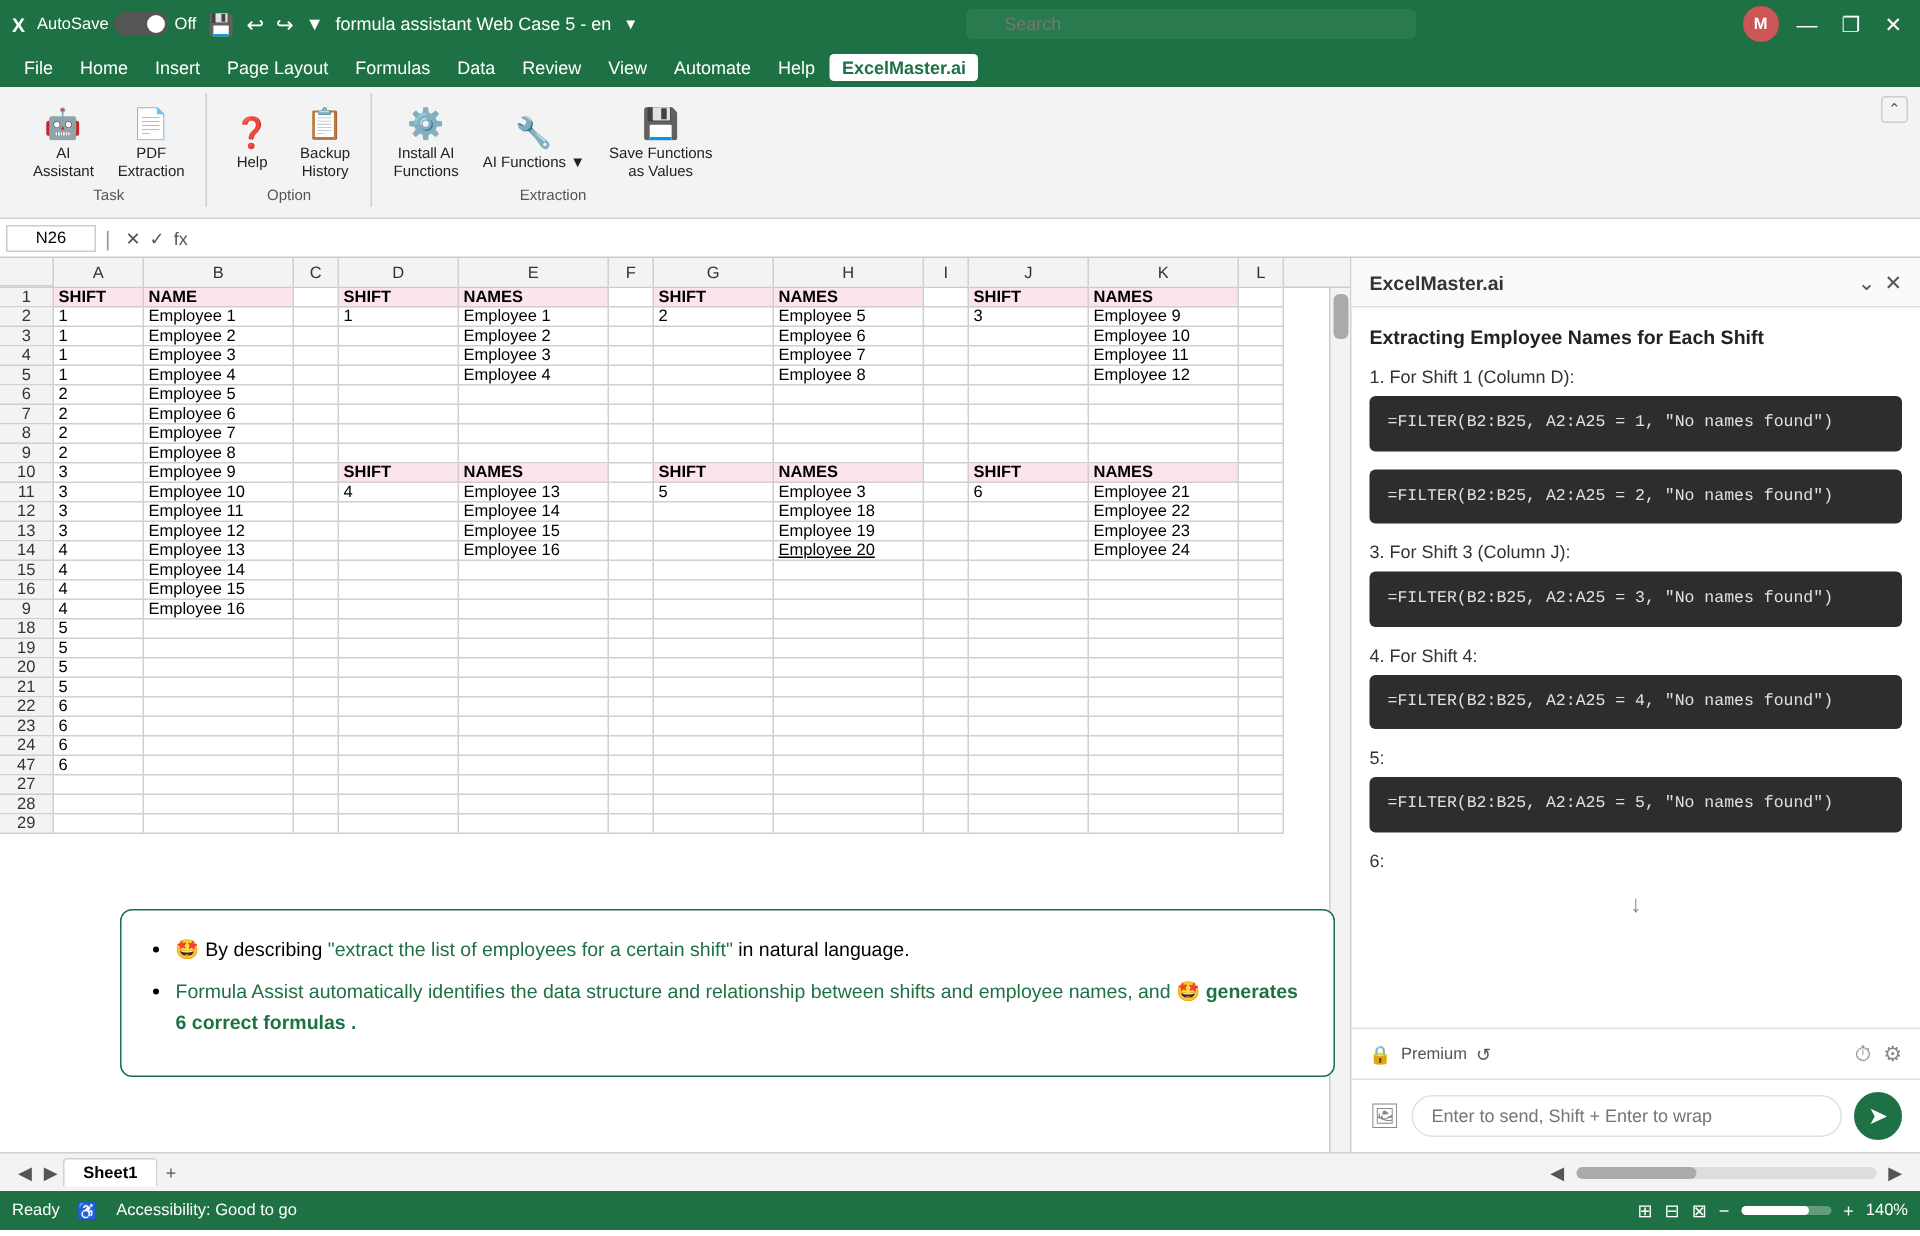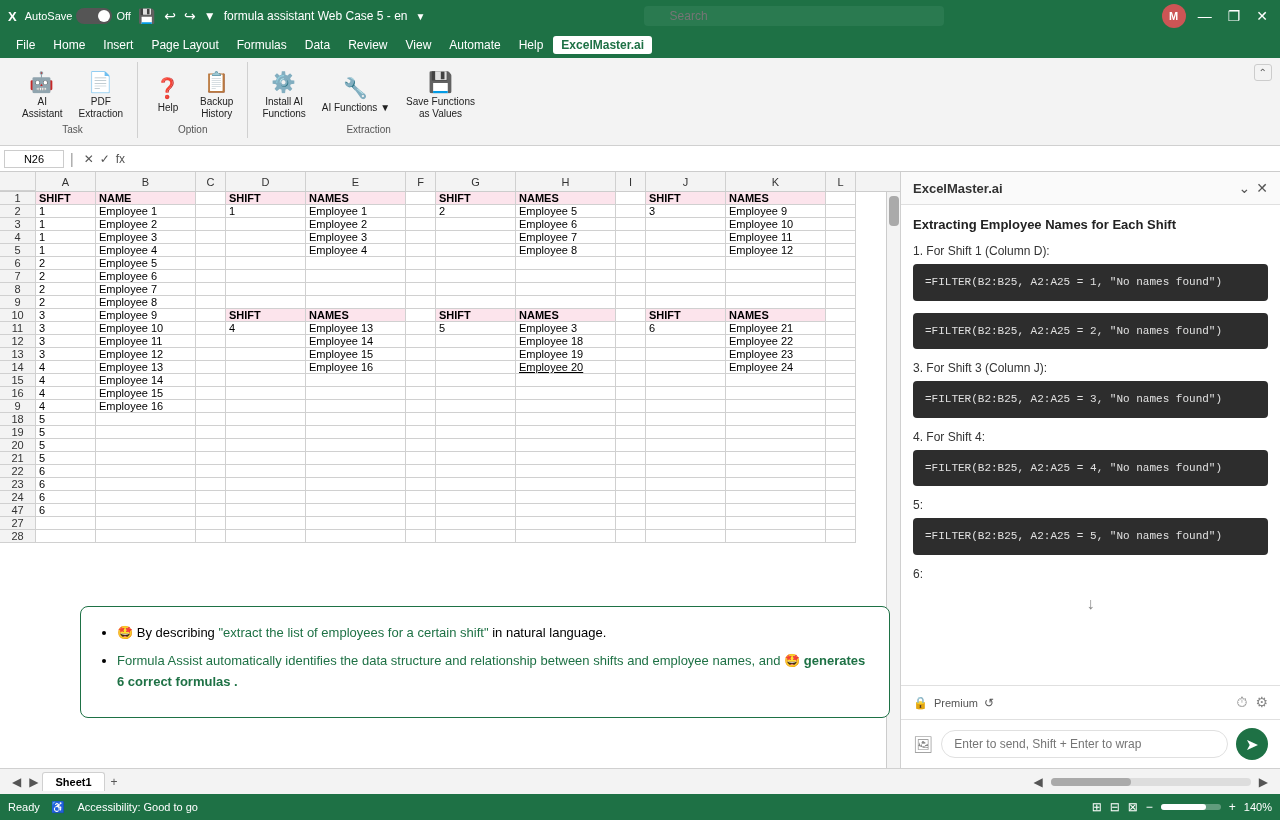--- a/index.html
+++ b/index.html
@@ -737,20 +737,35 @@
         <div class="cell" style="width:30px;"></div>
           <div class="cell" style="width:80px;"></div>
           <div class="cell" style="width:100px;"></div>
         <div class="cell" style="width:30px;"></div>
           <div class="cell" style="width:80px;"></div>
           <div class="cell" style="width:100px;"></div>
         <div class="cell" style="width:30px;"></div>
       </div>
       <div class="grid-row">
         <div class="row-h">28</div>
+        <div class="cell" style="width:60px;"></div>
+          <div class="cell" style="width:100px;"></div>
+        <div class="cell" style="width:30px;"></div>
+          <div class="cell" style="width:80px;"></div>
+          <div class="cell" style="width:100px;"></div>
+        <div class="cell" style="width:30px;"></div>
+          <div class="cell" style="width:80px;"></div>
+          <div class="cell" style="width:100px;"></div>
+        <div class="cell" style="width:30px;"></div>
+          <div class="cell" style="width:80px;"></div>
+          <div class="cell" style="width:100px;"></div>
+        <div class="cell" style="width:30px;"></div>
+      </div>
+      <div class="grid-row">
+        <div class="row-h">29</div>
         <div class="cell" style="width:60px;"></div>
           <div class="cell" style="width:100px;"></div>
         <div class="cell" style="width:30px;"></div>
           <div class="cell" style="width:80px;"></div>
           <div class="cell" style="width:100px;"></div>
         <div class="cell" style="width:30px;"></div>
           <div class="cell" style="width:80px;"></div>
           <div class="cell" style="width:100px;"></div>
         <div class="cell" style="width:30px;"></div>
           <div class="cell" style="width:80px;"></div>

